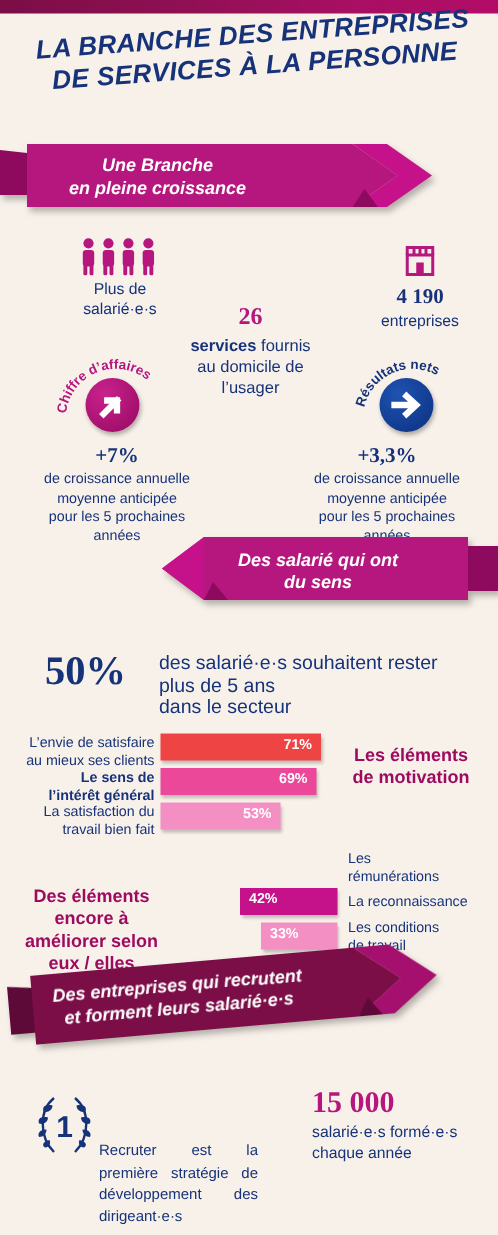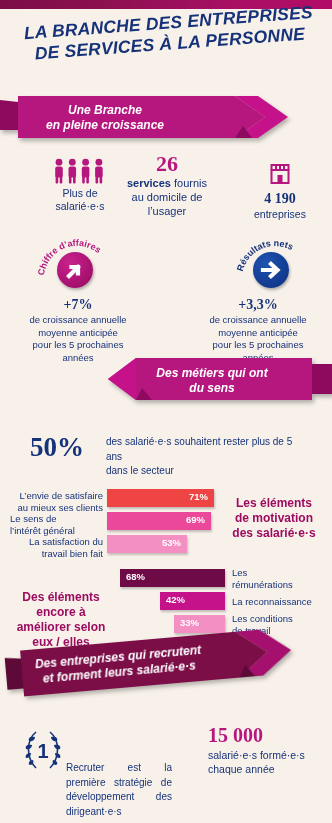--- a/index.html
+++ b/index.html
@@ -108,21 +108,21 @@
           <rect x="43.1" y="8.6" width="7.6" height="11" rx="2.2"></rect>
         <rect x="43.5" y="17.5" width="2.6" height="8" rx="1"></rect>
           <rect x="47.6" y="17.5" width="2.6" height="8" rx="1"></rect>
       </g>
     </svg>
     <div class="lbl">Plus de</div>
     <div class="lbl">salarié·e·s</div>
   </div>
 
   <div class="col" style="left:113px;top:152px;width:108px;">
-    <div class="bigpink" style="font-size:22px;line-height:24px;">26</div>
+    <div class="bigpink" style="font-size:16px;line-height:24px;margin-top:48px;">26</div>
     <div class="lbl" style="font-size:11px;line-height:14px;">
       <b>services</b>
       <span>fournis</span><br>
       <span>au domicile de</span><br>
       <span>l’usager</span>
     </div>
   </div>
 
   <div class="col" style="left:232px;top:160px;width:96px;">
     <svg width="26" height="26" viewBox="0 0 26 26" style="display:block;margin:0 auto 4px auto;">
@@ -187,69 +187,65 @@
   </div>
 
   <div class="ribbon shadow" style="left:100px;top:358px;width:232px;height:44px;">
     <svg width="232" height="48" viewBox="0 0 232 48">
       <polygon points="212,6 232,6 232,36 212,36" fill="#8d0a5e"></polygon>
       <polygon points="36,0 212,0 212,42 36,42 8,21" fill="#b5177e"></polygon>
       <polygon points="8,21 36,0 36,42" fill="#c6128a"></polygon>
       <polygon points="36,42 52,42 42,30" fill="#8d0a5e"></polygon>
     </svg>
     <div class="txt" style="top:8px;left:12px;width:200px;">
-      <span>Des métiers qui ont</span><br>
+      <span>Des salarié qui ont</span><br>
       <span>du sens</span>
     </div>
   </div>
 
   <div style="position:absolute;left:30px;top:432px;width:280px;">
     <div class="big" style="position:absolute;left:0;top:0;font-size:27px;line-height:30px;">50%</div>
-    <div class="lbl" style="position:absolute;left:76px;top:3px;width:205px;font-size:10px;line-height:14.5px;">
+    <div class="lbl" style="position:absolute;left:76px;top:3px;width:205px;font-size:13px;line-height:14.5px;">
       <span>des salarié·e·s souhaitent rester plus de 5 ans</span><br>
       <span>dans le secteur</span>
     </div>
   </div>
 
   <div style="position:absolute;left:0;top:488px;width:332px;height:66px;padding-left:23px;">
     <div class="barlabel" style="left:10px;top:2px;width:93px;text-align:right;">
       <span>L’envie de satisfaire</span><br>
       <span>au mieux ses clients</span>
     </div>
     <div class="bar" style="left:107px;top:1px;width:107px;background:#ef4444;">
       <span class="pct" style="right:6px;">71%</span>
     </div>
 
-    <div class="barlabel" style="left:10px;top:25px;width:93px;text-align:left;">
+    <div class="barlabel" style="left:10px;top:25px;width:93px;text-align:right;font-weight:bold;">
       <span>Le sens de</span><br>
       <span>l’intérêt général</span>
     </div>
     <div class="bar" style="left:107px;top:24px;width:104px;background:#ec4899;">
       <span class="pct" style="right:6px;">69%</span>
     </div>
 
     <div class="barlabel" style="left:10px;top:48px;width:93px;text-align:right;">
       <span>La satisfaction du</span><br>
       <span>travail bien fait</span>
     </div>
     <div class="bar" style="left:107px;top:47px;width:80px;background:#f48fc3;">
       <span class="pct" style="right:6px;">53%</span>
     </div>
 
     <div class="mot-title" style="left:222px;top:8px;width:104px;">
       <span>Les éléments</span><br>
       <span>de motivation</span><br>
-      <span>des salarié·e·s</span>
     </div>
   </div>
 
   <div style="position:absolute;left:0;top:568px;width:332px;height:66px;">
-    <div class="bar" style="left:120px;top:1px;width:105px;background:#6e0b47;">
-      <span class="pct" style="left:6px;">68%</span>
-    </div>
     <div class="barlabel" style="left:232px;top:-1px;width:96px;">
       <span>Les</span><br>
       <span>rémunérations</span>
     </div>
 
     <div class="bar" style="left:160px;top:24px;width:65px;background:#c6128a;">
       <span class="pct" style="left:6px;">42%</span>
     </div>
     <div class="barlabel" style="left:232px;top:28px;width:96px;">
       <span>La reconnaissance</span>

